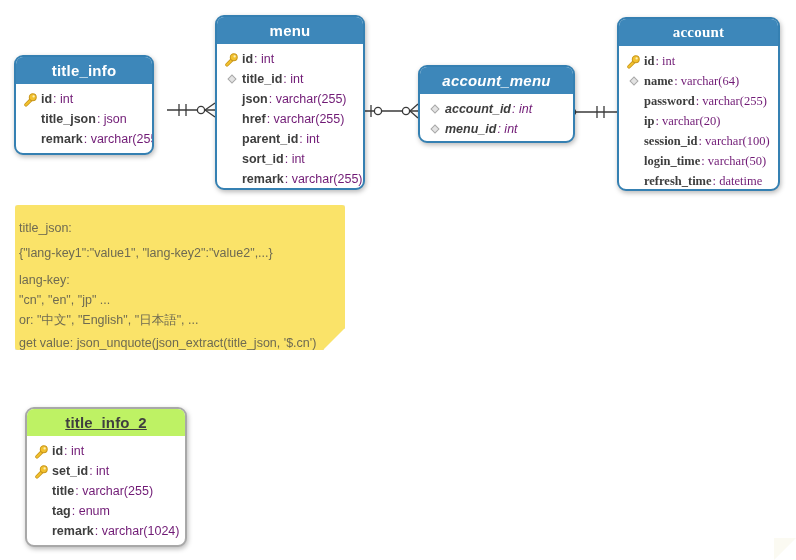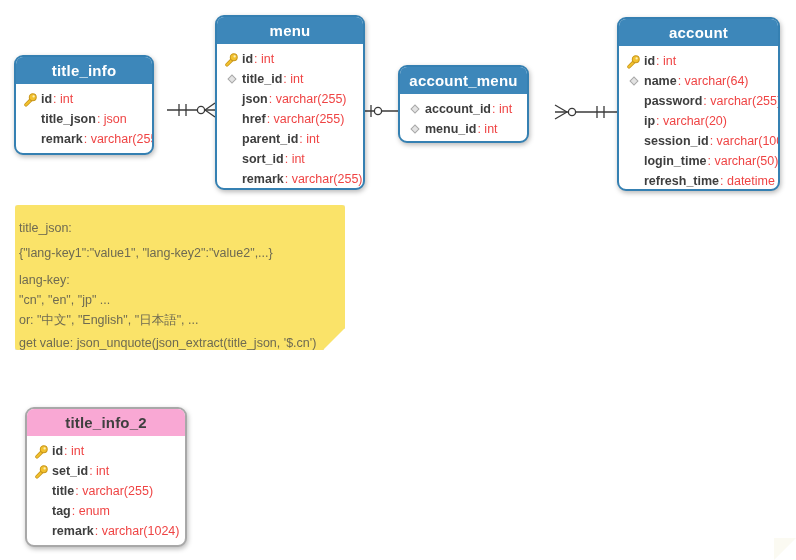--- a/index.html
+++ b/index.html
@@ -15,30 +15,30 @@
     box-shadow:1px 2px 5px rgba(0,0,0,.28);
     overflow:hidden; box-sizing:border-box;
   }
   .table-header {
     height:27px; background:#3d87ba; color:#fff;
     font-size:15px; font-weight:bold;
     display:flex; align-items:center; justify-content:center;
     letter-spacing:.2px;
   }
   .table.gray { border-color:#a8a8a8; }
-  .table.gray .table-header { background:#f9a8d4; color:#3f3f3f; }
+  .table.gray .table-header { background:#bef264; color:#3f3f3f;text-decoration:underline; }
 
   .table-body { padding:5px 14px 6px 0; }
   .field-row {
     display:flex; align-items:center; height:20px;
     padding:0 6px 0 6px; font-size:12.5px; white-space:nowrap;
   }
   .ficon { width:17px; height:15px; flex:0 0 17px; display:inline-flex; align-items:center; justify-content:center; }
   .fname { color:#3e3e3e; font-weight:bold; margin-left:2px; }
-  .ftype { color:#ef4444; margin-left:1px; }
+  .ftype { color:#701a75; margin-left:1px; }
 
   .note {
     position:absolute; left:15px; top:205px; width:330px; height:145px; z-index:2;
     background:#fae369; border-radius:3px;
     box-shadow:1px 2px 5px rgba(0,0,0,.3);
     padding:13px 16px 0 4px; box-sizing:border-box;
     color:#6e6a52; font-size:12.5px; line-height:20px;
     clip-path: polygon(0 0, 100% 0, 100% calc(100% - 22px), calc(100% - 22px) 100%, 0 100%);
   }
   .note-line { white-space:nowrap; }
@@ -156,21 +156,21 @@
             <span class="fname">sort_id</span>
             <span class="ftype">: int</span>
           </div>
           <div class="field-row">
             <span class="ficon"></span>
             <span class="fname">remark</span>
             <span class="ftype">: varchar(255)</span>
           </div>
         </div>
       </div>
-      <div class="table" style="left: 398px; top: 65px; width: 131px; height: 78px;">
+      <div class="table" style="left: 418px; top: 65px; width: 157px; height: 78px; font-style: italic;">
         <div class="table-header">account_menu</div>
         <div class="table-body">
           <div class="field-row">
             <span class="ficon">
               <svg width="12" height="12" viewBox="0 0 12 12">
                 <rect x="3.2" y="3.2" width="5.6" height="5.6" transform="rotate(45 6 6)" fill="#e3e3e3" stroke="#a8a8a8" stroke-width="1"></rect>
               </svg>
             </span>
             <span class="fname">account_id</span>
             <span class="ftype">: int</span>
@@ -179,21 +179,21 @@
             <span class="ficon">
               <svg width="12" height="12" viewBox="0 0 12 12">
                 <rect x="3.2" y="3.2" width="5.6" height="5.6" transform="rotate(45 6 6)" fill="#e3e3e3" stroke="#a8a8a8" stroke-width="1"></rect>
               </svg>
             </span>
             <span class="fname">menu_id</span>
             <span class="ftype">: int</span>
           </div>
         </div>
       </div>
-      <div class="table" style="left: 617px; top: 17px; width: 163px; height: 174px;">
+      <div class="table" style="left: 617px; top: 17px; width: 163px; height: 174px; font-family: Liberation Serif, serif;">
         <div class="table-header">account</div>
         <div class="table-body">
           <div class="field-row">
             <span class="ficon">
               <svg width="15" height="15" viewBox="0 0 16 16">
                 <path d="M3.2 13.6 L8.4 8.4" stroke="#c9971c" stroke-width="3.8" stroke-linecap="round"></path>
                 <path d="M3.2 13.6 L8.4 8.4" stroke="#f2c12e" stroke-width="2.2" stroke-linecap="round"></path>
                 <circle cx="10.4" cy="5.6" r="3.7" fill="#f2c12e" stroke="#c9971c" stroke-width="1.1"></circle>
                 <circle cx="11.3" cy="4.7" r="1.2" fill="#fdf0b6"></circle>
               </svg>

